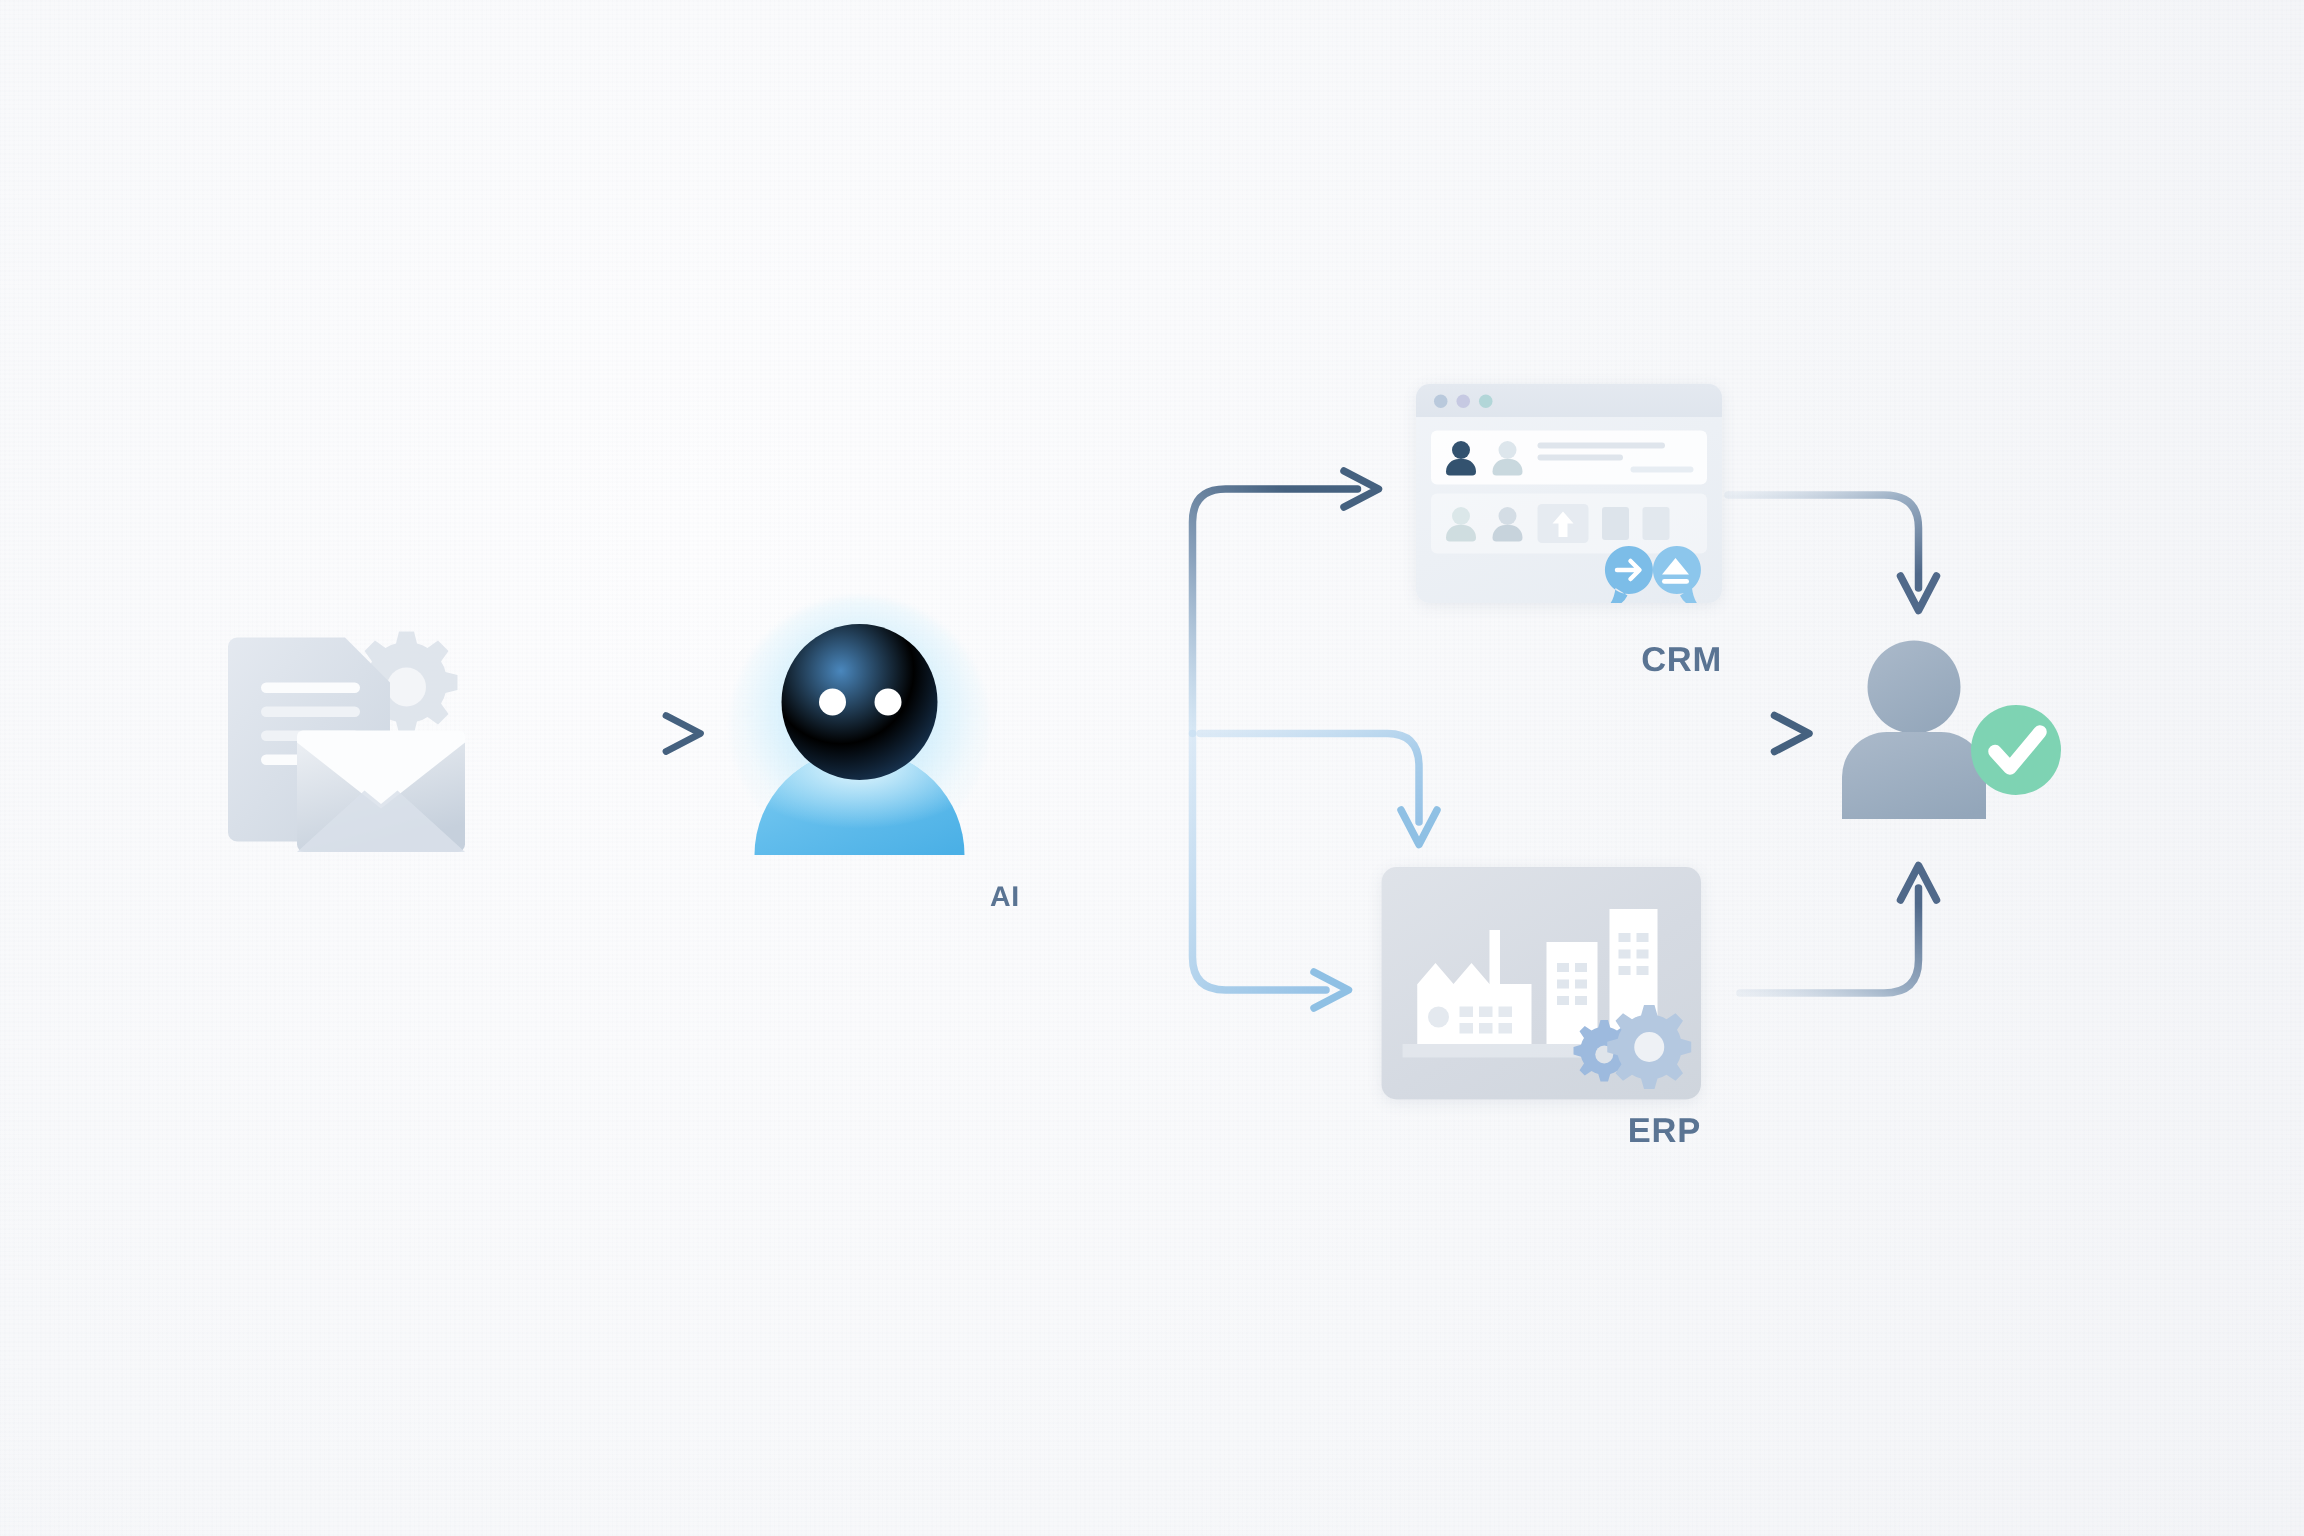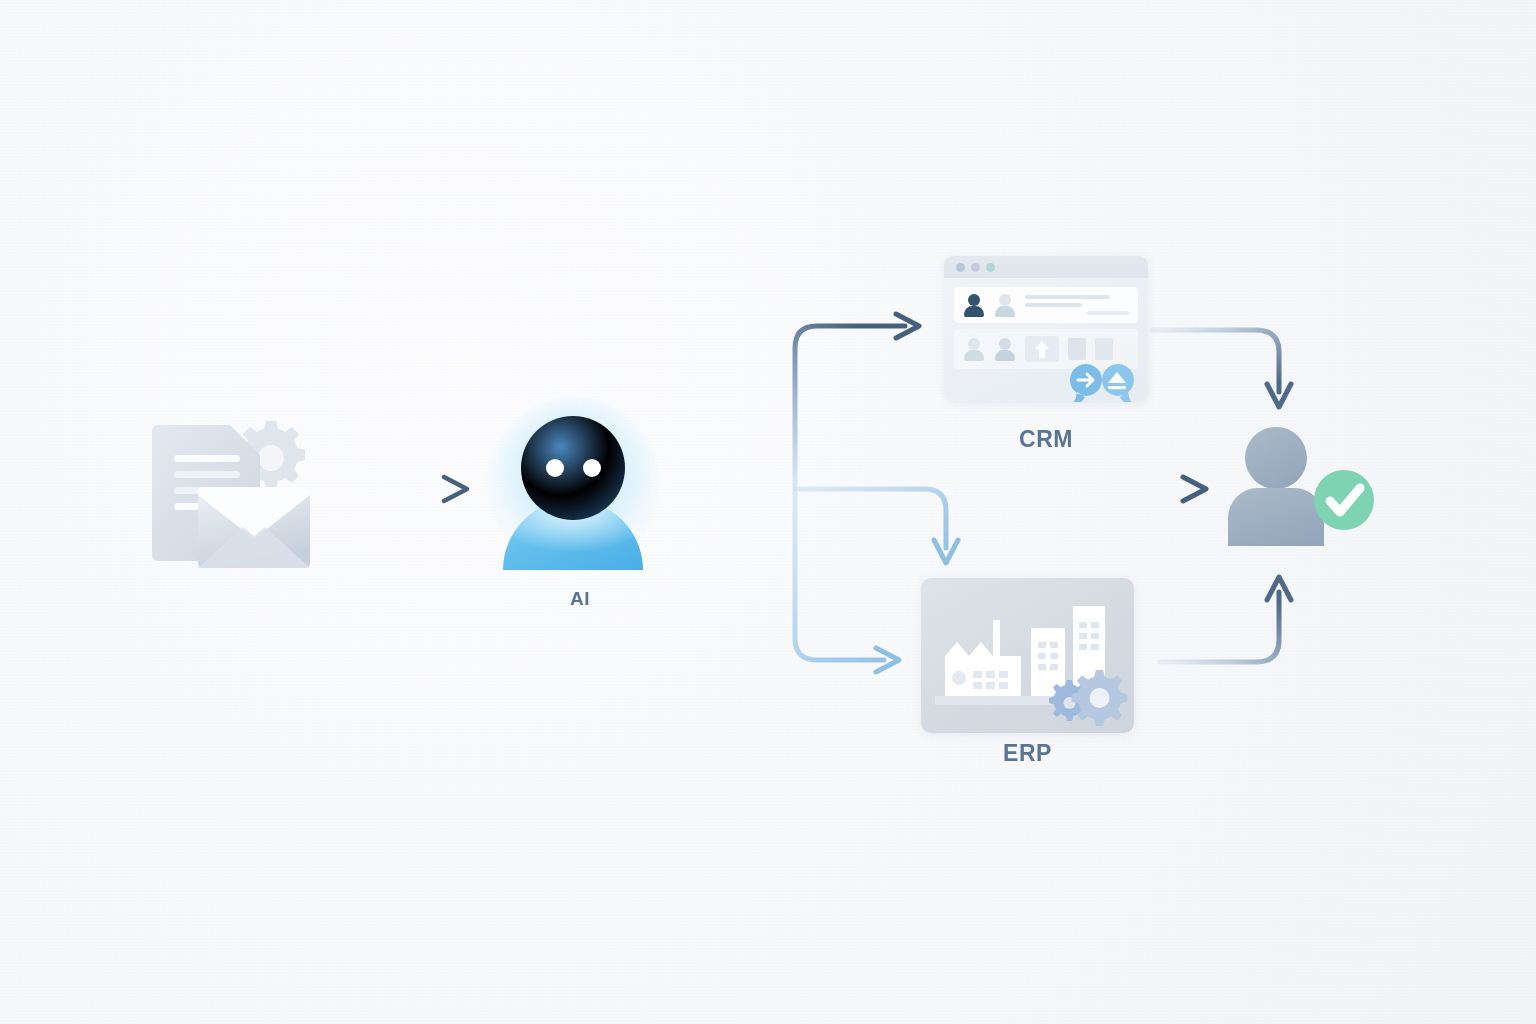--- a/index.html
+++ b/index.html
@@ -32,21 +32,21 @@
   }
   .layer {
     position: absolute;
     inset: 0;
   }
   .node {
     position: absolute;
   }
   .label {
     position: absolute;
-    text-align: center;
+    text-align: right;
     font-weight: bold;
     color: #5a7493;
     letter-spacing: .5px;
     white-space: nowrap;
   }
 
   
   #input-group { left: 140px; top: 415px; width: 190px; height: 160px; }
 
   
@@ -98,21 +98,21 @@
     background: linear-gradient(150deg,#dfe3e9 0%, #d5dae2 55%, #cfd5dd 100%);
     border-radius: 10px;
     box-shadow: 0 2px 10px rgba(90,110,140,.10);
     overflow: hidden;
   }
 
   
   #person-node { left: 1222px; top: 424px; width: 156px; height: 122px; }
 
   
-  #label-ai  { left: 494px; top: 588px; width: 172px; font-size: 19px; }
+  #label-ai  { left: 508px; top: 588px; width: 172px; font-size: 19px; }
   #label-crm { left: 944px; top: 426px; width: 204px; font-size: 23px; }
   #label-erp { left: 921px; top: 740px; width: 213px; font-size: 23px; }
 </style>
 </head>
 <body>
 
 <div class="canvas">
   <div class="noise"></div>
 
   <svg class="layer" width="1536" height="1024">

